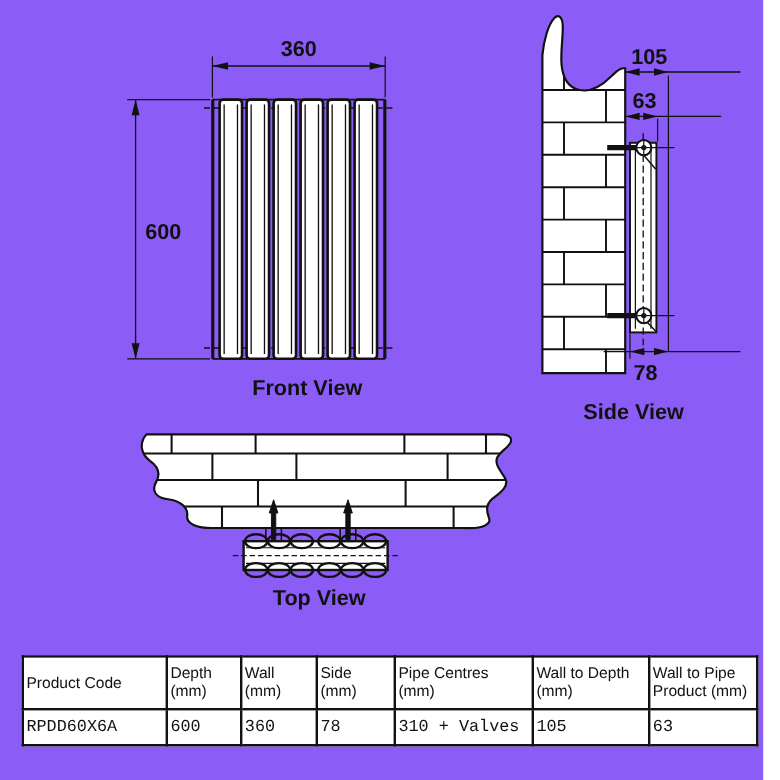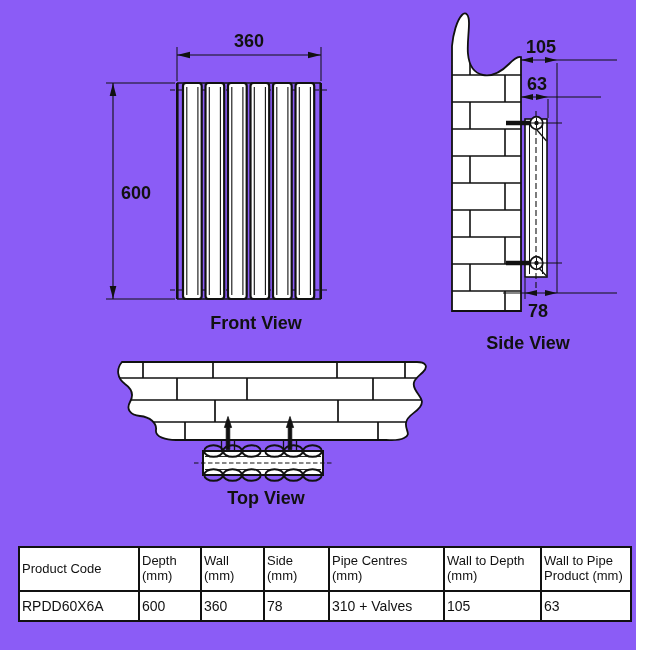--- a/index.html
+++ b/index.html
@@ -13,21 +13,21 @@
   .view-label{font-size:18px;font-weight:bold;}
   table.spec{
     position:absolute;left:18px;top:546px;width:612px;
     border-collapse:collapse;table-layout:fixed;background:#fff;
   }
   table.spec th,table.spec td{
     border:2px solid #111;text-align:left;vertical-align:middle;
     padding:1px 2px;color:#111;overflow:hidden;
   }
   table.spec th{font-weight:normal;font-size:13px;line-height:1.12;height:40px;}
-  table.spec td{font-size:14px;height:26px;}
+  table.spec td{font-size:14px;height:26px;font-family:Liberation Mono, monospace;}
 </style>
 </head>
 <body>
 
 <div class="canvas">
 
 <svg width="650" height="538" viewBox="0 0 650 538">
   <defs>
     <clipPath id="sideWallClip">
       <path d="M 452,46 C 453,34 457,20 462,15 C 466,11 469,15 469,23 C 469,33 467,44 468,54 C 469,65 474,73 483,75 C 493,77 502,71 509,64 C 513,60 517,56 521,57 L 521,311 L 452,311 Z"></path>

